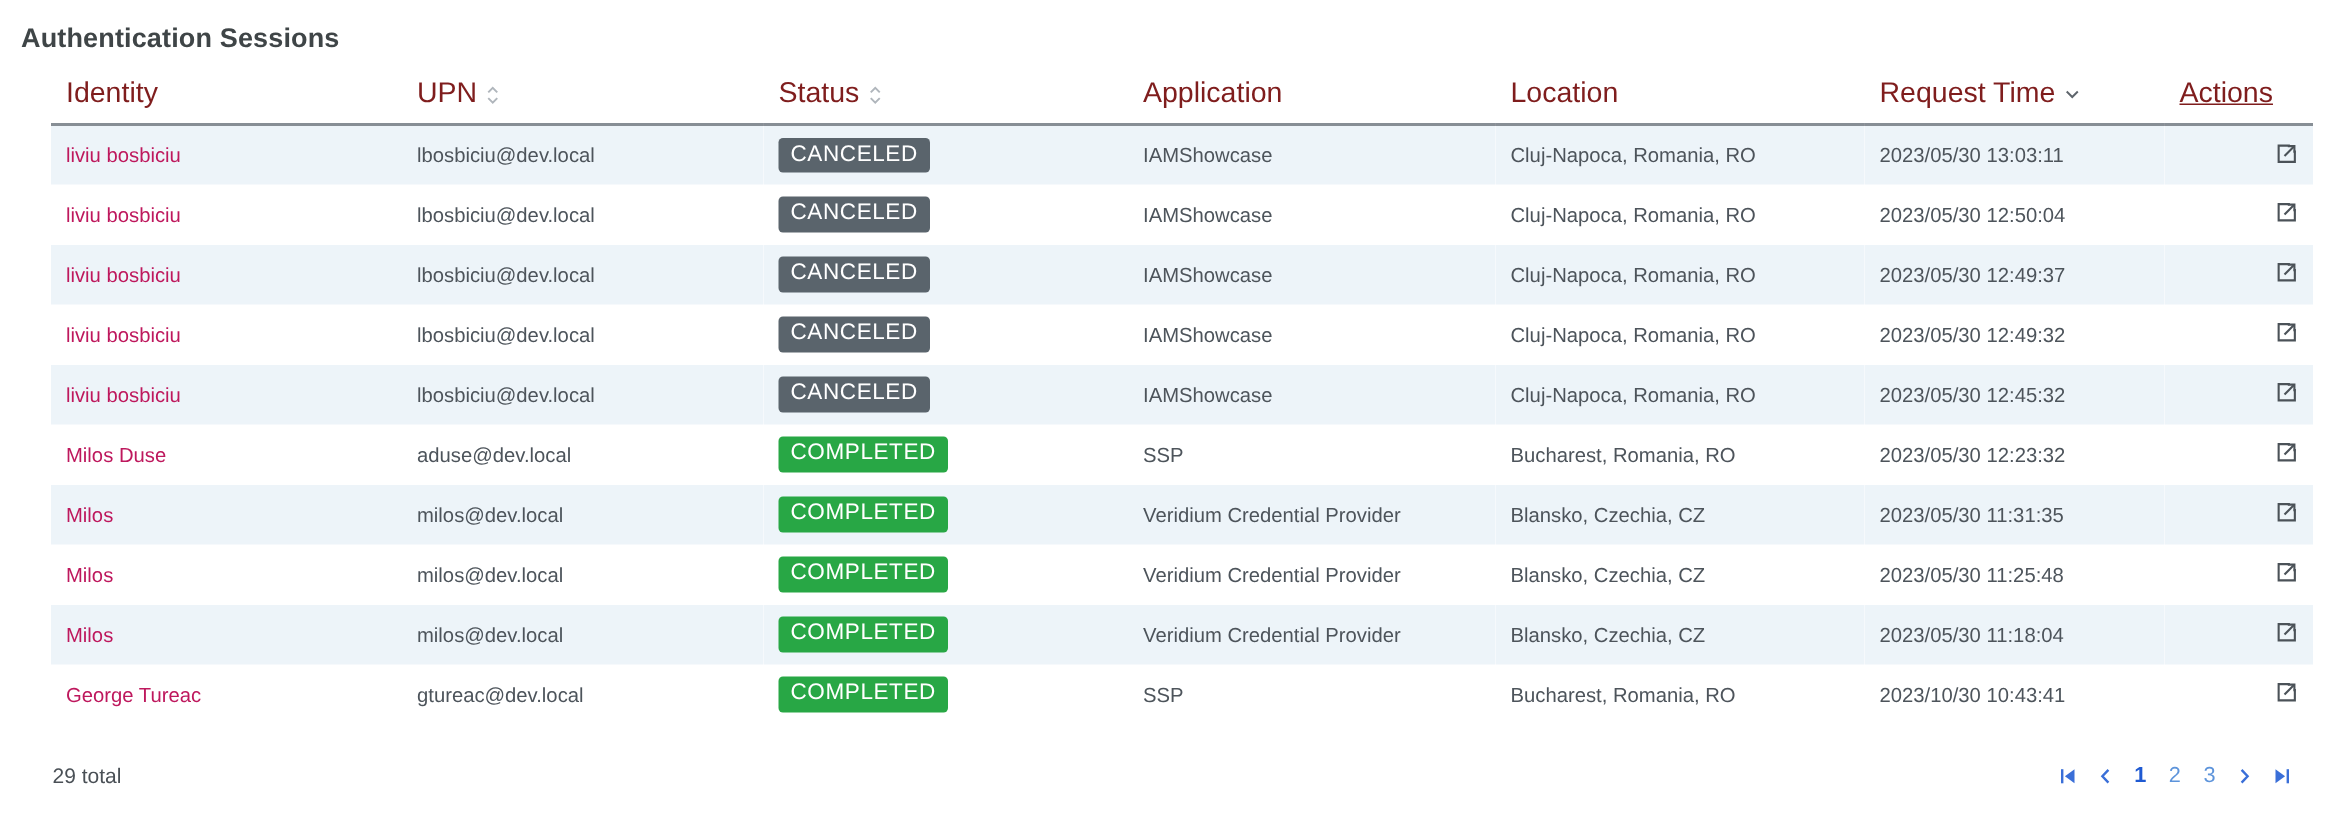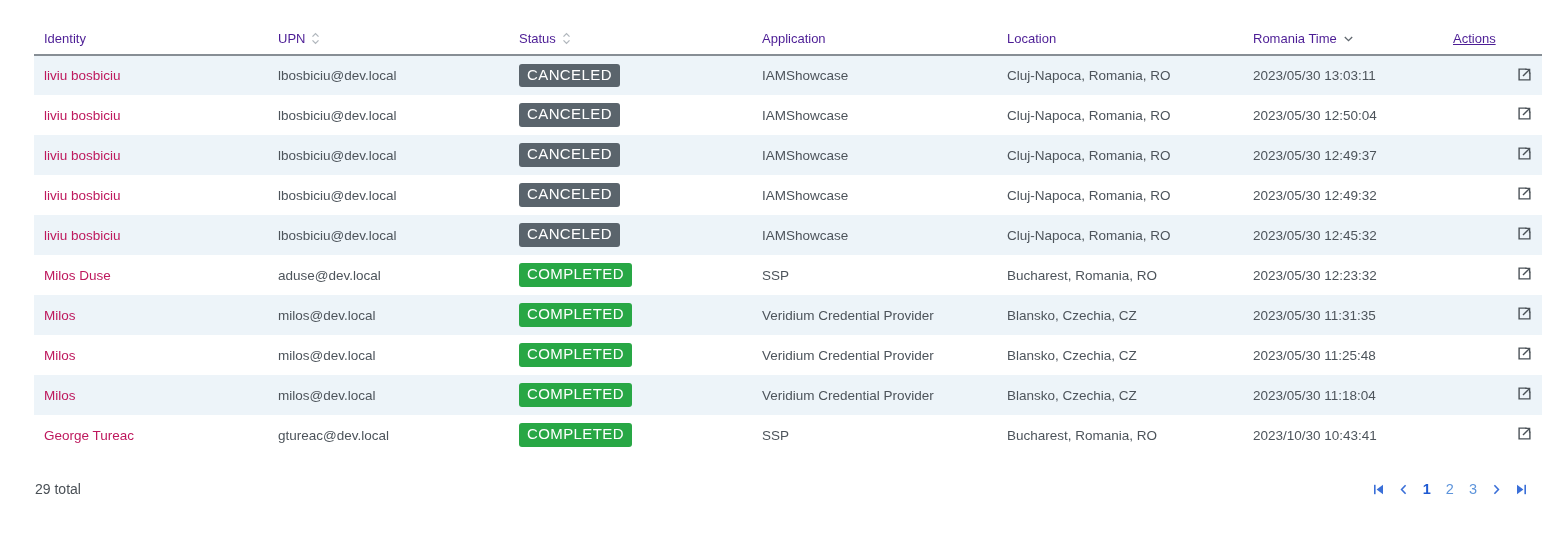--- a/index.html
+++ b/index.html
@@ -19,22 +19,22 @@
     letter-spacing: 0.1px;
   }
   .table-wrap { margin: 9px 21px 0 34px; }
   table {
     width: 1508px;
     border-collapse: collapse;
     table-layout: fixed;
   }
   thead th {
     font-weight: normal;
-    font-size: 13px;
-    color: #4c1d95;
+    font-size: 19px;
+    color: #7f1d1d;
     text-align: left;
     padding: 7px 10px 8px 10px;
     border-bottom: 2px solid #878e95;
     white-space: nowrap;
   }
   thead th.col-actions { text-align: left; text-decoration: underline; }
   th .hdr-inner { display: inline-flex; align-items: center; gap: 6px; }
   tbody td {
     height: 40px;
     padding: 0 10px;
@@ -85,20 +85,21 @@
     color: #5d94db;
     padding: 2px 4px;
   }
   .pg-num.active { color: #1f5ad2; font-weight: bold; }
 </style>
 </head>
 <body>
 
 <div class="page">
 
+  <h1 class="page-title">Authentication Sessions</h1>
 
   <div class="table-wrap">
     <table>
       <colgroup>
         <col style="width:234px">
           <col style="width:241px">
           <col style="width:243px">
         <col style="width:245px">
           <col style="width:246px">
           <col style="width:200px">
@@ -138,21 +139,21 @@
                 <span>Application</span>
               </span>
           </th>
           <th>
             <span class="hdr-inner">
                 <span>Location</span>
               </span>
           </th>
           <th>
             <span class="hdr-inner">
-              <span>Romania Time</span>
+              <span>Request Time</span>
               <span class="sort-icon">
                 <svg width="11" height="8" viewBox="0 0 11 8">
                     <path d="M1.8 2 L5.5 5.7 L9.2 2" fill="none" stroke="#5f666d" stroke-width="1.3"></path>
                   </svg>
               </span>
             </span>
           </th>
           <th class="col-actions">
             <span>Actions</span>
           </th>

